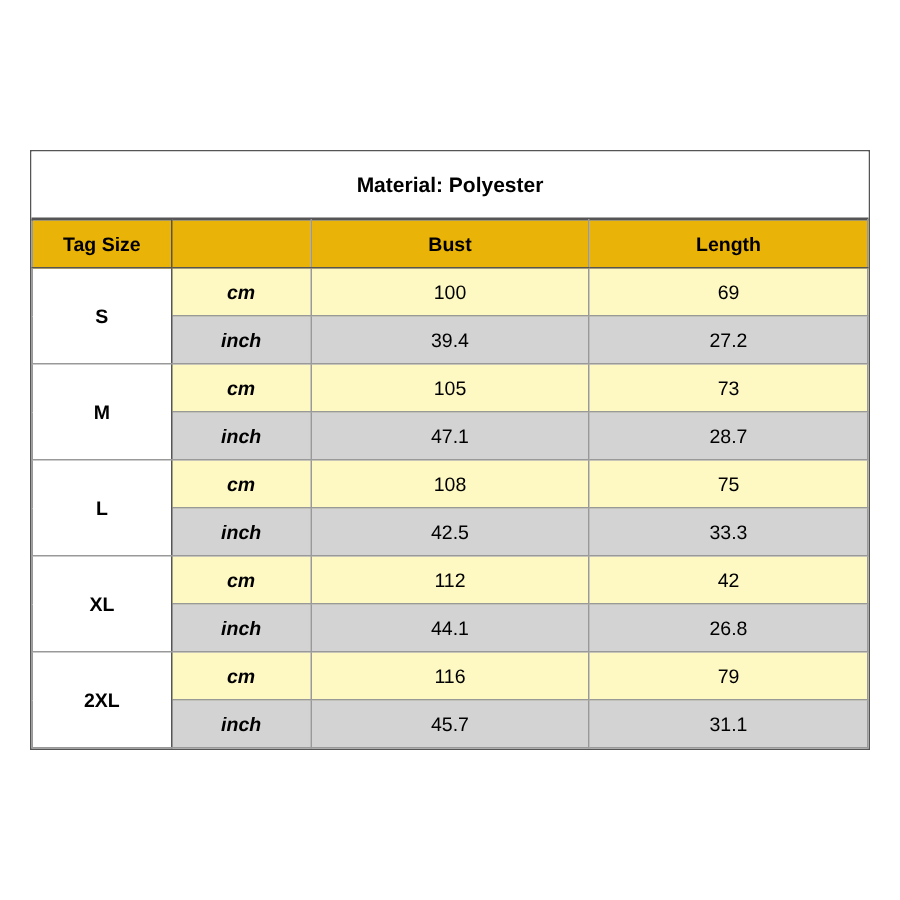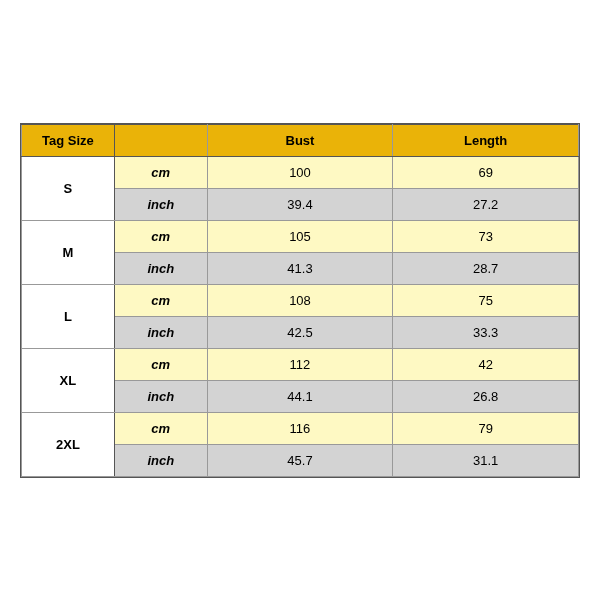--- a/index.html
+++ b/index.html
@@ -103,20 +103,21 @@
     }
 
     td.unit-cell {
       width: 80px;
     }
   </style>
 </head>
 <body>
 
 <div class="table-container">
+  <div class="title-row">Material: Polyester</div>
   <table>
     <thead>
       <tr>
         <th class="col-tag">Tag Size</th>
         <th class="col-unit"></th>
         <th class="col-bust">Bust</th>
         <th class="col-length">Length</th>
       </tr>
     </thead>
     <tbody id="table-body">
@@ -132,21 +133,21 @@
           <td class="shaded">27.2</td>
         </tr>
         <tr class="group-top">
           <td rowspan="2" class="tag-size-cell">M</td>
           <td class="unit-cell unshaded">cm</td>
           <td class="unshaded">105</td>
           <td class="unshaded">73</td>
         </tr>
         <tr>
           <td class="unit-cell shaded">inch</td>
-          <td class="shaded">41.3</td>
+          <td class="shaded">47.1</td>
           <td class="shaded">28.7</td>
         </tr>
         <tr class="group-top">
           <td rowspan="2" class="tag-size-cell">L</td>
           <td class="unit-cell unshaded">cm</td>
           <td class="unshaded">108</td>
           <td class="unshaded">75</td>
         </tr>
         <tr>
           <td class="unit-cell shaded">inch</td>

